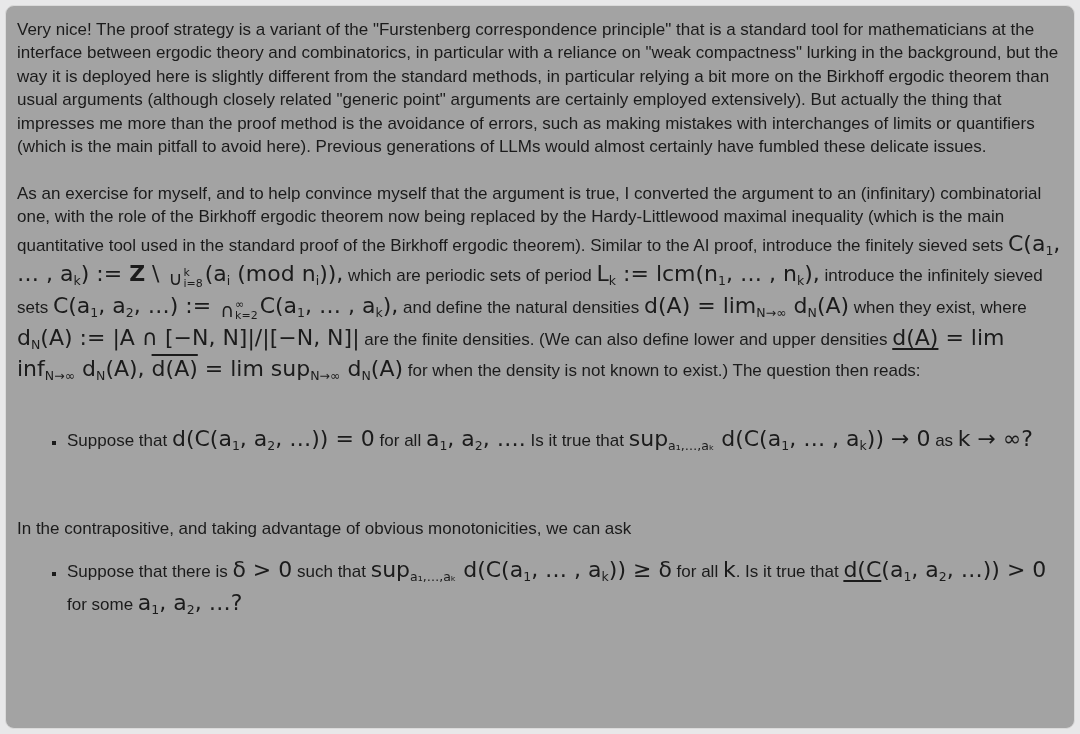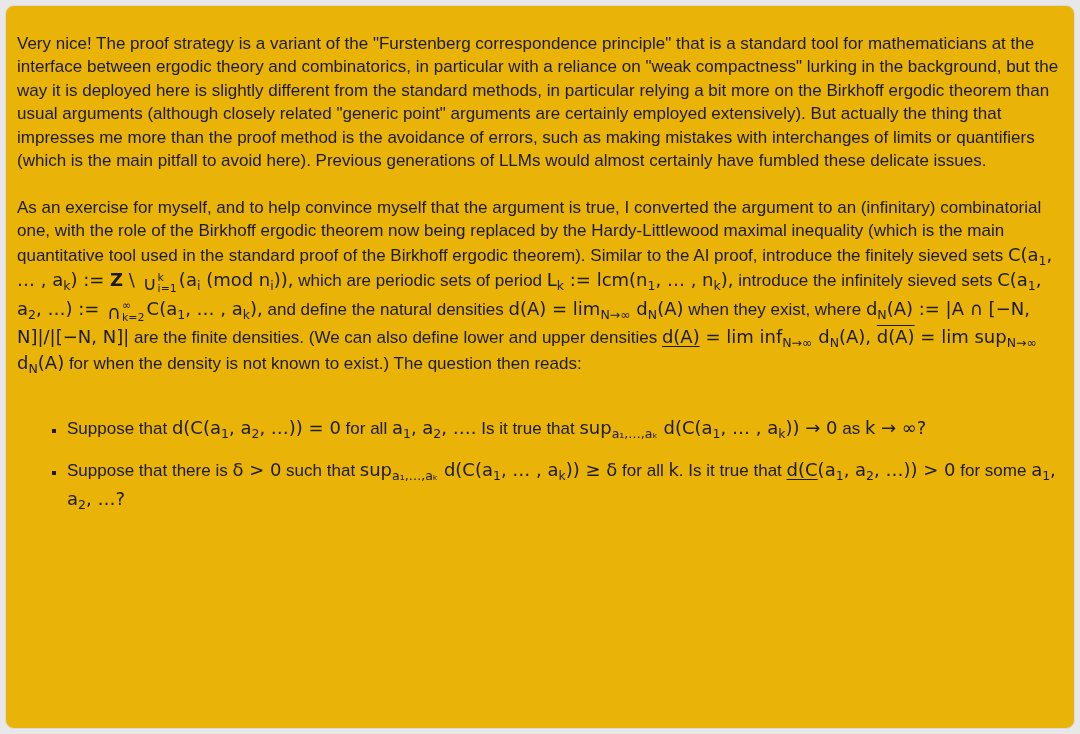--- a/index.html
+++ b/index.html
@@ -5,40 +5,40 @@
   html, body {
     margin: 0; padding: 0;
     width: 1080px; height: 734px;
     background: #e8e8e9;
     font-family: "Liberation Sans", sans-serif;
     overflow: hidden;
   }
   .panel {
     position: absolute;
     left: 5px; top: 5px; right: 5px; bottom: 5px;
-    background: #eab308;
+    background: #a3a3a3;
     border: 1px solid #dadada;
     border-radius: 9px;
-    padding: 26px 11px;
+    padding: 12px 11px;
     box-sizing: border-box;
     color: #1b1b1b;
     font-size: 17px;
     line-height: 1.38;
   }
   p { margin: 0; }
   .para { margin-bottom: 23px; }
   .ask-para { margin-top: 62px; }
   ul.qlist { margin: 38px 0 0 0; padding-left: 49px; list-style-type: square; }
   ul.qlist2 { margin-top: 12px; }
   ul.qlist li { padding-left: 1px; line-height: 1.5; }
   ul.qlist li::marker { font-size: 12px; color: #1b1b1b; }
 
   
   .t { }
-  .m, .mb, .mbase { font-family: "DejaVu Sans", sans-serif; font-size: 18px; }
+  .m, .mb, .mbase { font-family: "DejaVu Sans", sans-serif; font-size: 22px; }
   .mb { font-weight: bold; }
   .msub {
     font-family: "DejaVu Sans", sans-serif;
     font-size: 12.5px;
     vertical-align: -3.5px;
   }
   .ul { text-decoration: underline; text-underline-offset: 3px; }
   .ol { text-decoration: overline; }
   .mstack {
     display: inline-flex;
@@ -60,31 +60,32 @@
 </head>
 <body>
 
 <div class="panel">
   <p class="para"><span class="t">Very nice! The proof strategy is a variant of the "Furstenberg correspondence principle" that is a standard tool for mathematicians at the interface between ergodic theory and combinatorics, in particular with a reliance on "weak compactness" lurking in the background, but the way it is deployed here is slightly different from the standard methods, in particular relying a bit more on the Birkhoff ergodic theorem than usual arguments (although closely related "generic point" arguments are certainly employed extensively). But actually the thing that impresses me more than the proof method is the avoidance of errors, such as making mistakes with interchanges of limits or quantifiers (which is the main pitfall to avoid here). Previous generations of LLMs would almost certainly have fumbled these delicate issues.</span></p>
 
   <p class="para"><span class="t">As an exercise for myself, and to help convince myself that the argument is true, I converted the argument to an (infinitary) combinatorial one, with the role of the Birkhoff ergodic theorem now being replaced by the Hardy-Littlewood maximal inequality (which is the main quantitative tool used in the standard proof of the Birkhoff ergodic theorem). Similar to the AI proof, introduce the finitely sieved sets </span><span class="m">C(a</span><span class="msub">1</span><span class="m">, … , a</span><span class="msub">k</span><span class="m">) := </span><span class="mb">Z</span><span class="m"> \ </span><span class="mstack">
         <span class="mbase">∪</span>
         <span class="mscripts">
           <span>k</span>
-          <span>i=1</span>
+          <span>i=8</span>
         </span>
       </span><span class="m">(a</span><span class="msub">i</span><span class="m"> (mod n</span><span class="msub">i</span><span class="m">)),</span><span class="t"> which are periodic sets of period </span><span class="m">L</span><span class="msub">k</span><span class="m"> := lcm(n</span><span class="msub">1</span><span class="m">, … , n</span><span class="msub">k</span><span class="m">),</span><span class="t"> introduce the infinitely sieved sets </span><span class="m">C(a</span><span class="msub">1</span><span class="m">, a</span><span class="msub">2</span><span class="m">, …) := </span><span class="mstack">
         <span class="mbase">∩</span>
         <span class="mscripts">
           <span>∞</span>
           <span>k=2</span>
         </span>
       </span><span class="m">C(a</span><span class="msub">1</span><span class="m">, … , a</span><span class="msub">k</span><span class="m">),</span><span class="t"> and define the natural densities </span><span class="m">d(A) = lim</span><span class="msub">N→∞</span><span class="m"> d</span><span class="msub">N</span><span class="m">(A)</span><span class="t"> when they exist, where </span><span class="m">d</span><span class="msub">N</span><span class="m">(A) := |A ∩ [−N, N]|/|[−N, N]|</span><span class="t"> are the finite densities. (We can also define lower and upper densities </span><span class="m ul">d(A)</span><span class="m"> = lim inf</span><span class="msub">N→∞</span><span class="m"> d</span><span class="msub">N</span><span class="m">(A), </span><span class="m ol">d(A)</span><span class="m"> = lim sup</span><span class="msub">N→∞</span><span class="m"> d</span><span class="msub">N</span><span class="m">(A)</span><span class="t"> for when the density is not known to exist.) The question then reads:</span></p>
 
   <ul class="qlist">
     <li><span class="t">Suppose that </span><span class="m">d(C(a</span><span class="msub">1</span><span class="m">, a</span><span class="msub">2</span><span class="m">, …)) = 0</span><span class="t"> for all </span><span class="m">a</span><span class="msub">1</span><span class="m">, a</span><span class="msub">2</span><span class="m">, ….</span><span class="t"> Is it true that </span><span class="m">sup</span><span class="msub">a₁,…,aₖ</span><span class="m"> d(C(a</span><span class="msub">1</span><span class="m">, … , a</span><span class="msub">k</span><span class="m">)) → 0</span><span class="t"> as </span><span class="m">k → ∞?</span></li>
   </ul>
 
+  <p class="ask-para"><span class="t">In the contrapositive, and taking advantage of obvious monotonicities, we can ask</span></p>
 
   <ul class="qlist qlist2">
     <li><span class="t">Suppose that there is </span><span class="m">δ &gt; 0</span><span class="t"> such that </span><span class="m">sup</span><span class="msub">a₁,…,aₖ</span><span class="m"> d(C(a</span><span class="msub">1</span><span class="m">, … , a</span><span class="msub">k</span><span class="m">)) ≥ δ</span><span class="t"> for all </span><span class="m">k</span><span class="t">. Is it true that </span><span class="m ul">d(C</span><span class="m">(a</span><span class="msub">1</span><span class="m">, a</span><span class="msub">2</span><span class="m">, …)) &gt; 0</span><span class="t"> for some </span><span class="m">a</span><span class="msub">1</span><span class="m">, a</span><span class="msub">2</span><span class="m">, …?</span></li>
   </ul>
 </div>
 
 </body></html>

